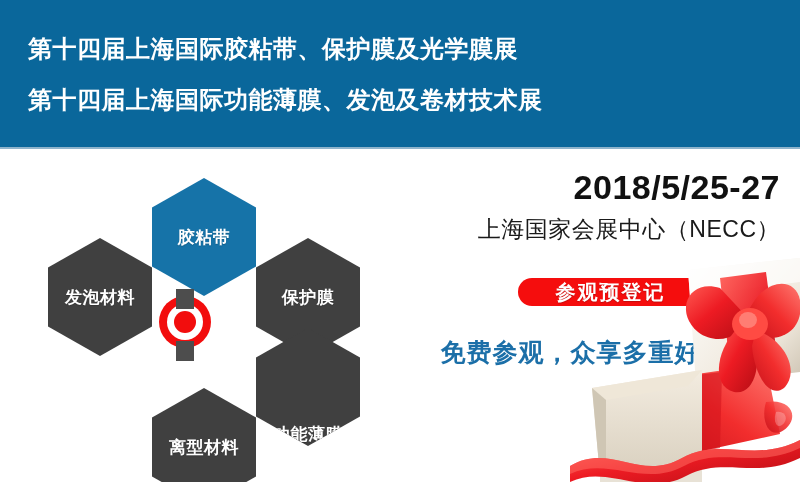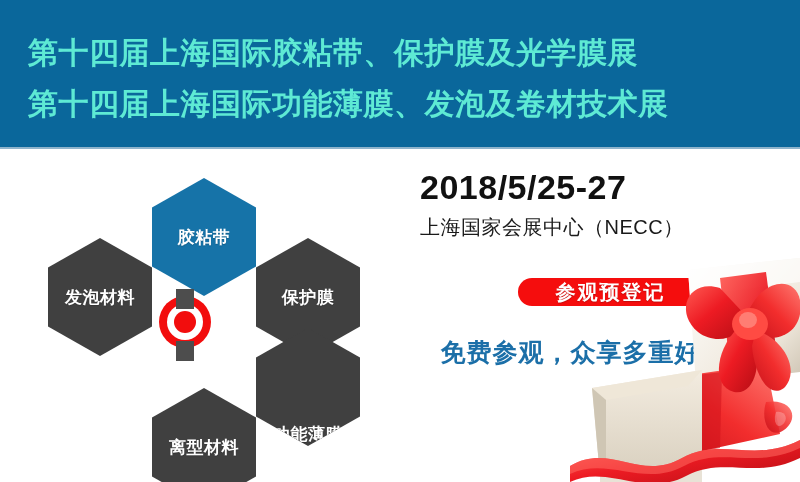--- a/index.html
+++ b/index.html
@@ -20,22 +20,22 @@
   #header {
     position: absolute;
     left: 0; top: 0;
     width: 800px;
     height: 147px;
     background: #0A679B;
   }
   #header .title-line {
     position: absolute;
     left: 28px;
-    color: #5eead4;
-    font-size: 30px;
+    color: #ffffff;
+    font-size: 24px;
     font-weight: bold;
     letter-spacing: 0.5px;
     white-space: nowrap;
   }
   #header .title-line.l1 { top: 33px; }
   #header .title-line.l2 { top: 84px; }
   #header-rule {
     position: absolute;
     left: 0; top: 147px;
     width: 800px; height: 2px;
@@ -111,31 +111,31 @@
   .logo-bar.t { top: 4px; }
   .logo-bar.b { top: 56px; }
 
   
   #info {
     position: absolute;
     left: 420px; top: 170px;
     width: 360px;
   }
   #event-date {
-    text-align: left;
+    text-align: right;
     color: #111111;
     font-size: 34px;
     font-weight: bold;
     letter-spacing: 0.5px;
     line-height: 1.05;
   }
   #event-venue {
-    text-align: left;
+    text-align: right;
     color: #1A1A1A;
-    font-size: 20px;
+    font-size: 23px;
     font-weight: normal;
     margin-top: 8px;
     letter-spacing: 0.5px;
     white-space: nowrap;
   }
   #register-button {
     position: absolute;
     left: 98px; top: 108px;
     width: 185px; height: 28px;
     background: #F50D0D;

